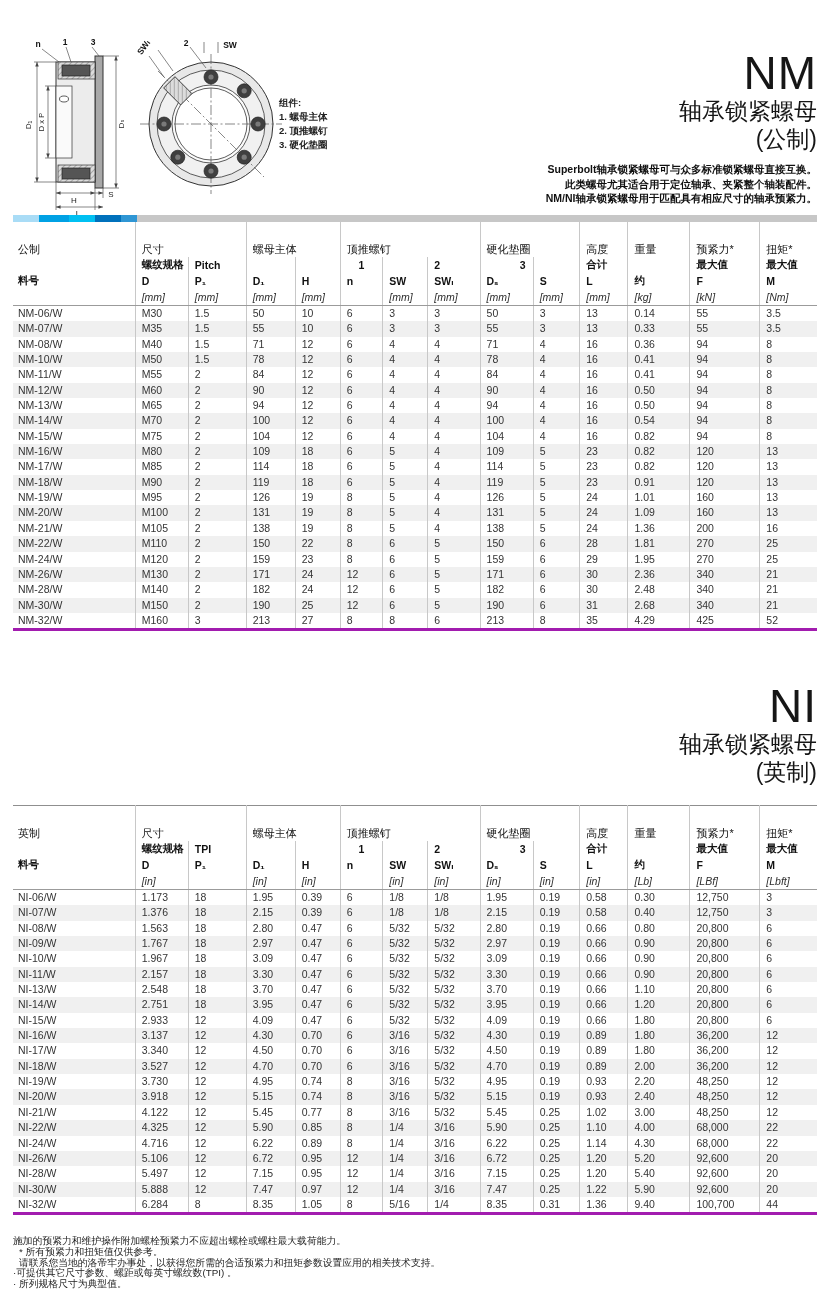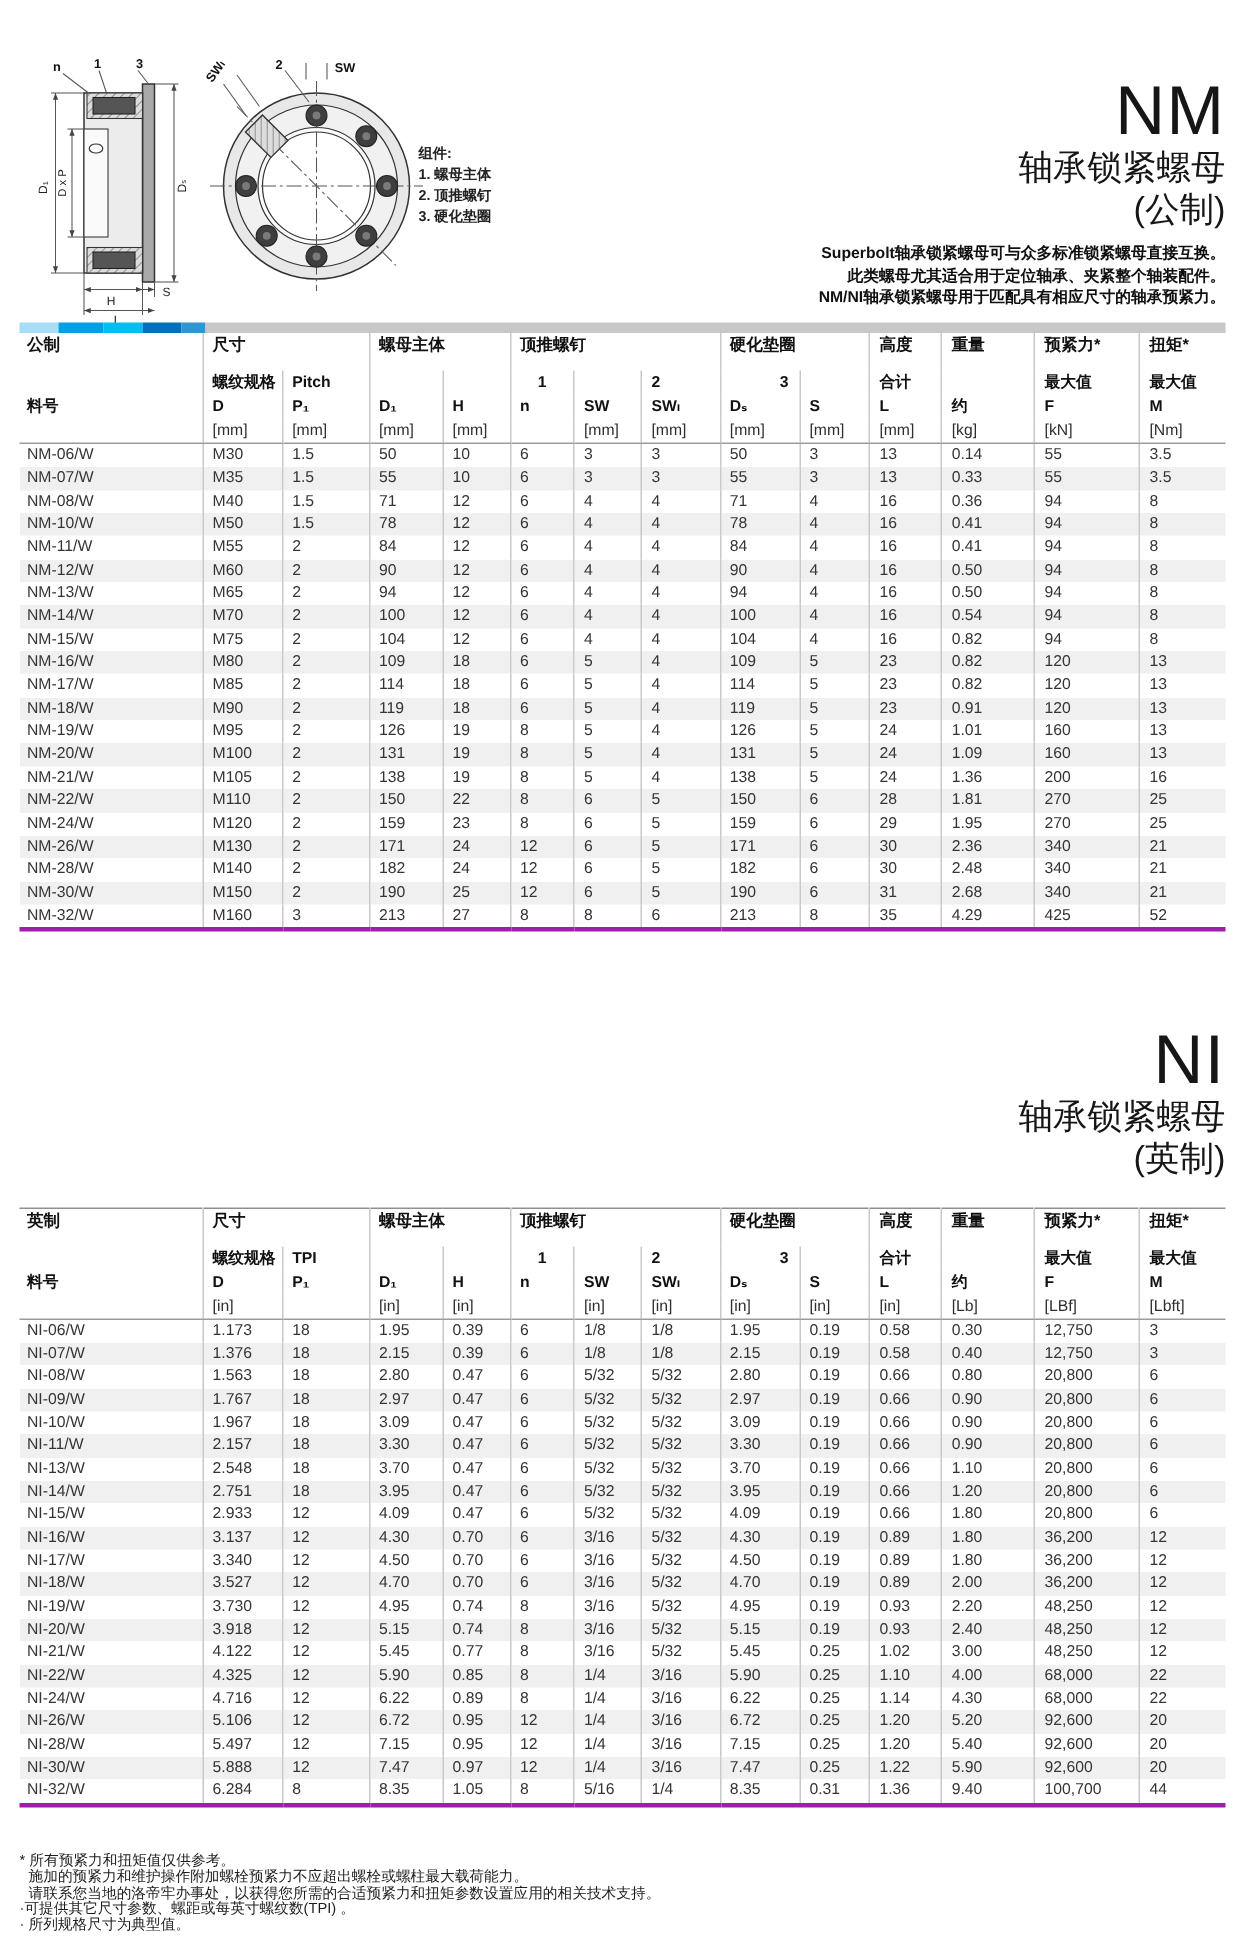--- a/index.html
+++ b/index.html
@@ -23,27 +23,27 @@
   .colorbar span{height:100%;display:block;}
 
   
   table.dtable{position:absolute;left:13px;width:804px;border-collapse:collapse;
                table-layout:fixed;font-size:10.5px;color:#343434;}
   #table-metric{top:222px;}
   #table-imperial{top:805px;border-top:1px solid #8f8f8f;}
   .dtable th,.dtable td{text-align:left;font-weight:normal;padding:0 2px 0 6px;
       border-left:1px solid #c8c8c8;white-space:nowrap;overflow:hidden;}
   .dtable .first{border-left:none;padding-left:5px;}
-  .dtable th.g{font-weight:bold;font-size:11px;color:#111;vertical-align:top;
-               padding-top:0;height:25px;box-sizing:border-box;}
+  .dtable th.g{font-weight:normal;font-size:11px;color:#111;vertical-align:top;
+               padding-top:20px;height:25px;box-sizing:border-box;}
   .dtable th.s{font-weight:bold;color:#111;height:16px;}
   .dtable th.s.ctr{text-align:center;padding:0;}
   .dtable th.s.rgt{text-align:right;padding-right:7px;}
   .dtable th.y{font-weight:bold;color:#111;height:16px;}
-  .dtable th.u{font-weight:normal;color:#2e2e2e;height:16px;border-bottom:1px solid #9b9b9b;}
+  .dtable th.u{font-weight:normal;color:#2e2e2e;height:16px;border-bottom:1px solid #9b9b9b;font-style:italic;}
   .dtable tbody td{height:15.35px;line-height:15.35px;}
   .dtable tbody tr:nth-child(even){background:#f0f0f0;}
   .dtable tbody tr:last-child td{border-bottom:3px solid #a21caf;}
 
   
   .footnotes{position:absolute;left:13px;top:1236px;font-size:9.8px;line-height:10.8px;color:#1d1d1d;}
   .footnotes div:nth-child(2),.footnotes div:nth-child(3){padding-left:6px;}
 
   svg text{font-family:"Liberation Sans","DejaVu Sans",sans-serif;}
 </style>
@@ -1032,20 +1032,20 @@
           <td>0.31</td>
           <td>1.36</td>
           <td>9.40</td>
           <td>100,700</td>
           <td>44</td>
         </tr>
       </tbody>
     </table>
 
   <div class="footnotes">
+    <div>施加的预紧力和维护操作附加螺栓预紧力不应超出螺栓或螺柱最大载荷能力。</div>
     <div>* 所有预紧力和扭矩值仅供参考。</div>
-    <div>施加的预紧力和维护操作附加螺栓预紧力不应超出螺栓或螺柱最大载荷能力。</div>
     <div>请联系您当地的洛帝牢办事处，以获得您所需的合适预紧力和扭矩参数设置应用的相关技术支持。</div>
     <div>·可提供其它尺寸参数、螺距或每英寸螺纹数(TPI) 。</div>
     <div>· 所列规格尺寸为典型值。</div>
   </div>
 
 </div>
 
 </body></html>

